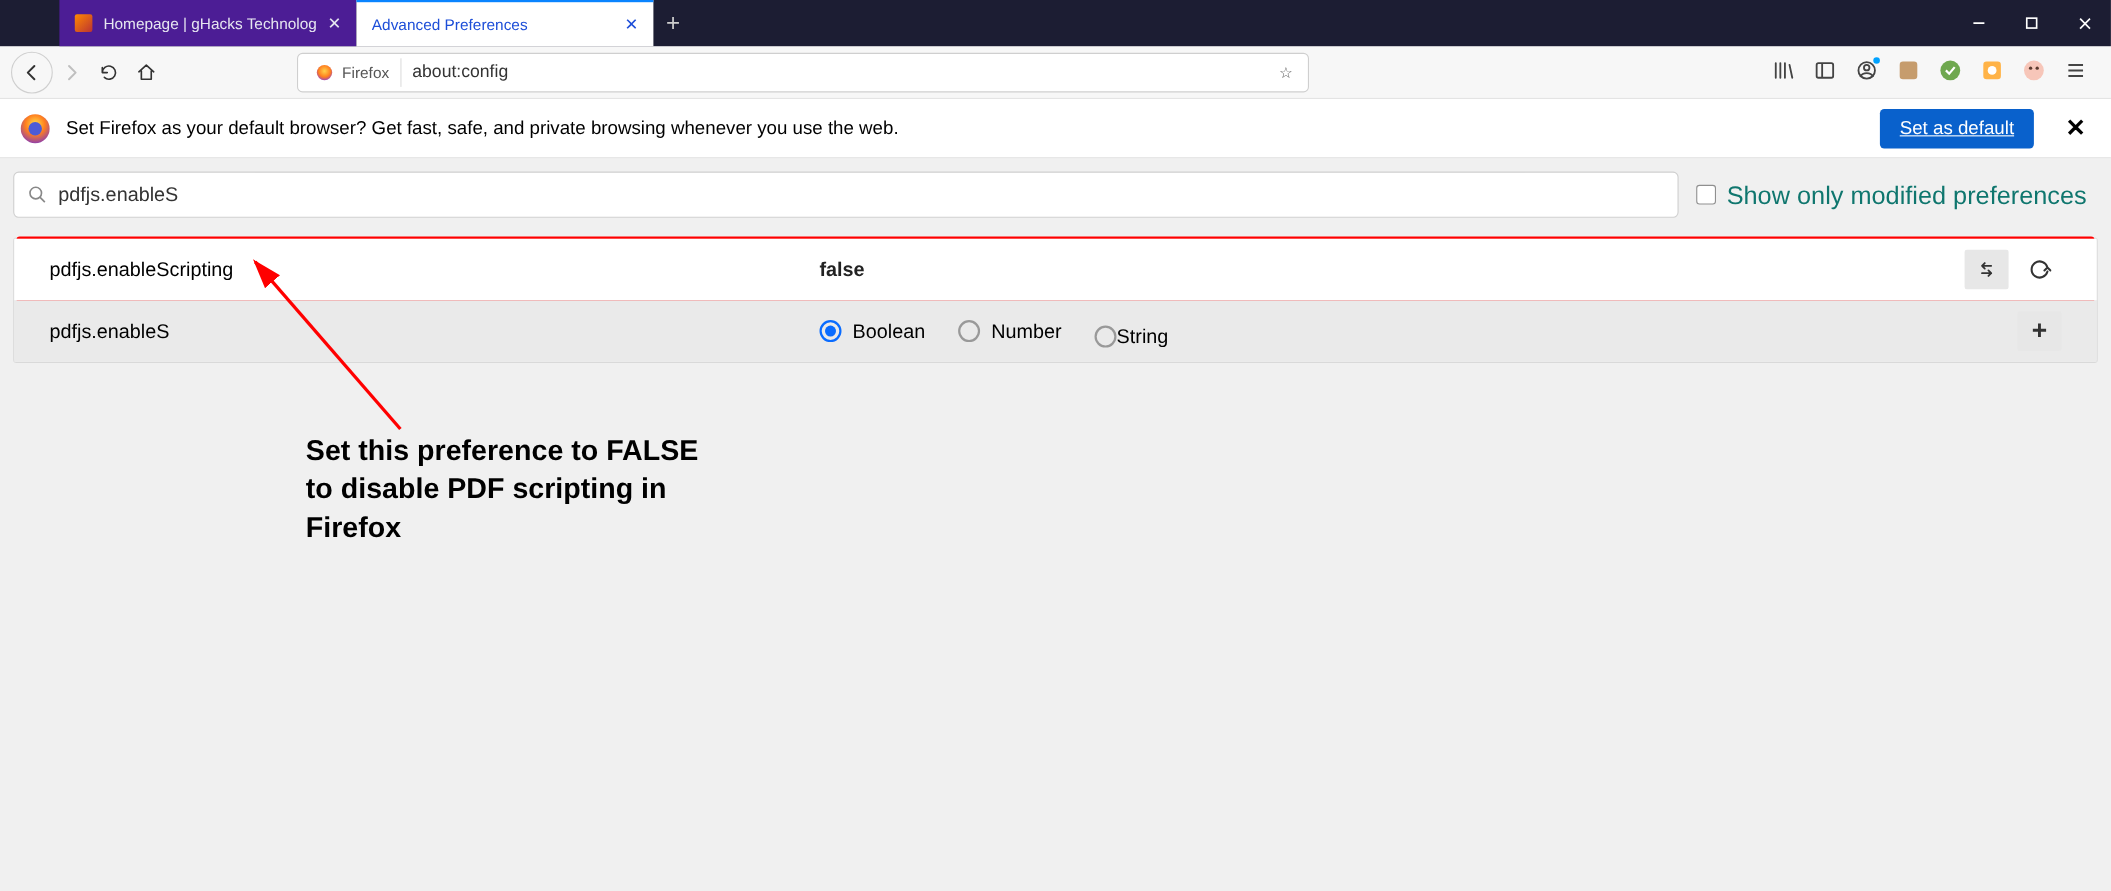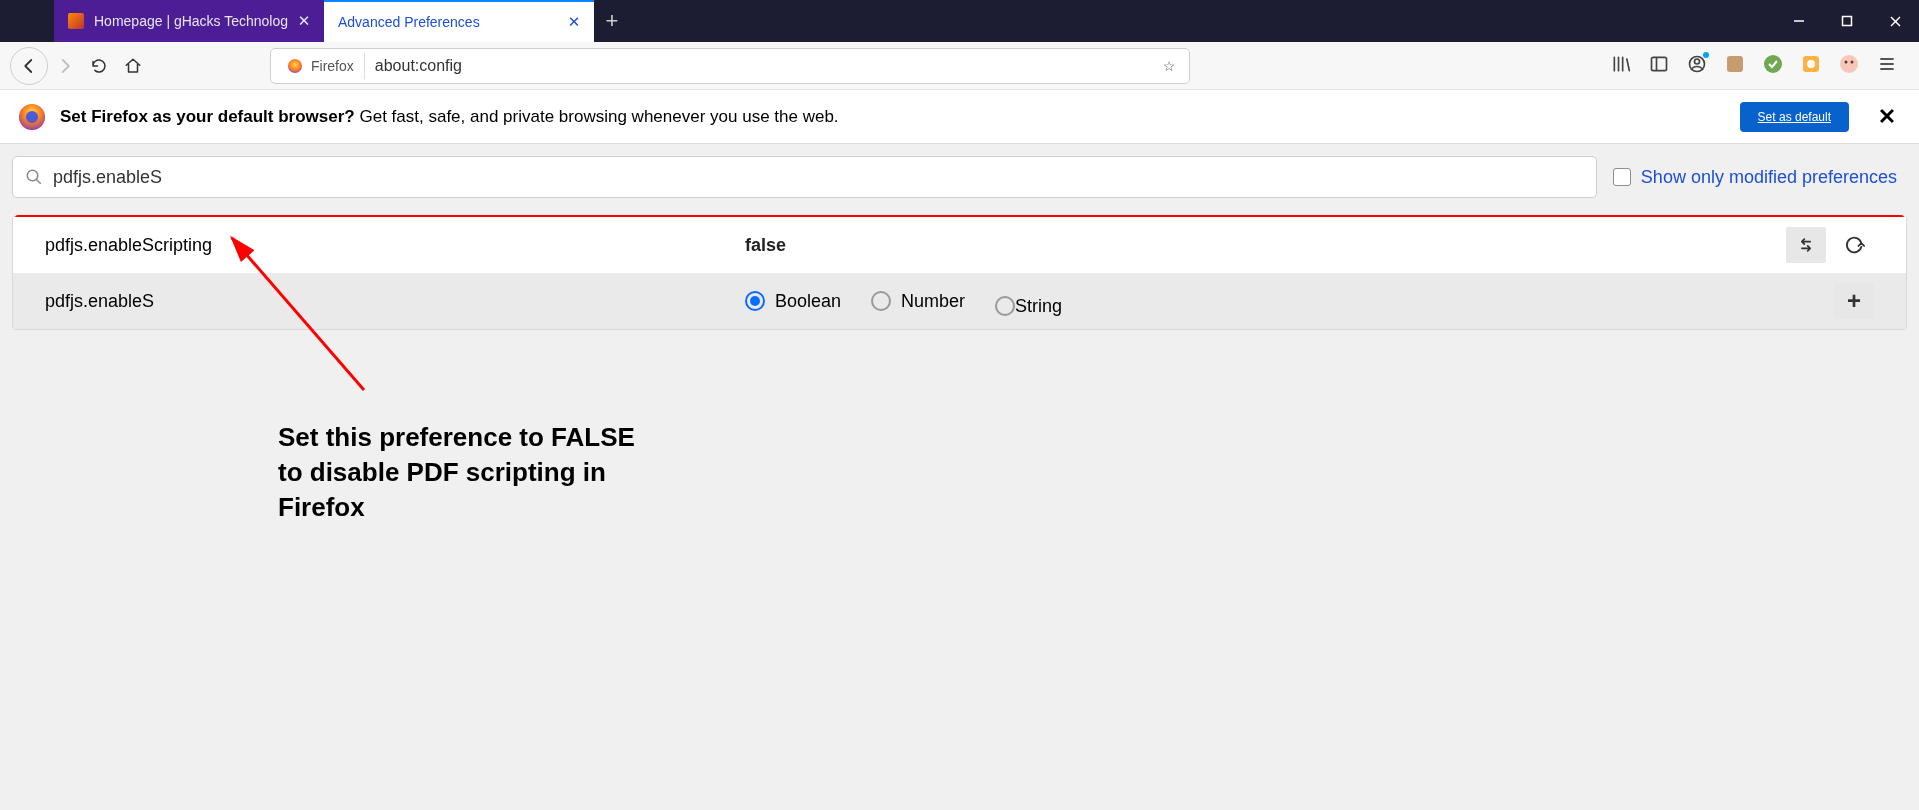--- a/index.html
+++ b/index.html
@@ -27,33 +27,33 @@
 .urlbar .id { display: flex; align-items: center; gap: 8px; padding: 0 10px; border-right: 1px solid #ddd; height: 26px; color: #555; }
 .urlbar .addr { flex: 1; padding-left: 10px; font-size: 16px; color: #333; }
 .urlbar .star { width: 28px; text-align: center; color: #555; }
 .ricons { margin-left: auto; display: flex; align-items: center; gap: 18px; padding-right: 12px; }
 .ricons > span { color: #555; position: relative; }
 .ricons .dot::after { content:""; position:absolute; top:-2px; right:-2px; width:6px; height:6px; background:#00a2ff; border-radius:50%; }
 
 
 .infobar { background: #fff; border-bottom: 1px solid #ddd; height: 54px; display: flex; align-items: center; padding: 0 18px; font-size: 17px; }
 .infobar .fflogo { width: 28px; height: 28px; margin-right: 14px; }
-.infobar .msg b { font-weight: 700; }
+.infobar .msg b { font-weight: 400; }
 .infobar .spacer { flex: 1; }
-.infobar .btn-default { background: #0961cc; color: #fff; padding: 8px 18px; border-radius: 4px; font-size: 12px; text-decoration: underline; }
+.infobar .btn-default { background: #0961cc; color: #fff; padding: 8px 18px; border-radius: 4px; font-size: 17px; text-decoration: underline; }
 .infobar .close { margin-left: 24px; font-size: 22px; font-weight: 700; width: 28px; text-align: center; }
 
 
 .content { background: #f0f0f0; padding: 12px; position: relative; }
 .searchrow { display: flex; gap: 16px; align-items: center; }
 .searchbox { flex: 1; height: 42px; border: 1px solid #cfcfcf; border-radius: 5px; background: #fff; display: flex; align-items: center; padding: 0 12px; }
 .searchbox .txt { flex: 1; font-size: 18px; color: #333; padding-left: 10px; }
 .modpref { display: flex; align-items: center; gap: 10px; padding-right: 10px; }
 .modpref .cbx { width: 18px; height: 18px; border: 1px solid #8f8f8f; border-radius: 3px; background: #fff; }
-.modpref label { font-size: 18px; color: #1d4ed8; }
+.modpref label { font-size: 23px; color: #0f766e; }
 
 .results { margin-top: 18px; border: 1px solid #d9d9d9; border-radius: 3px; overflow: visible; position: relative; }
 
 .resrow { display: flex; align-items: center; height: 56px; padding: 0 32px; background: #fff; font-size: 18px; position: relative; }
 .resrow.alt { background: #eaeaea; }
 .resrow .name { width: 700px; font-weight: 400; color: #000000; }
 .resrow .val { flex: 1; font-weight: 700; color: #222; }
 .resrow .types { flex: 1; display: flex; gap: 30px; align-items: center; }
 .resrow .types .radio { width: 20px; height: 20px; border: 2px solid #999; border-radius: 50%; display: inline-block; position: relative; }
 .resrow .types .radio.sel { border-color: #0a6cff; }
@@ -266,19 +266,19 @@
 
   <svg class="arrow" style="left:224px; top:86px;" width="170" height="170">
     <defs>
         <marker id="ah" markerWidth="10" markerHeight="10" refX="8" refY="3" orient="auto">
           <path d="M0,0 L9,3 L0,6 Z" fill="#f00"></path>
         </marker>
       </defs>
     <line x1="140" y1="160" x2="8" y2="8" stroke="#f00" stroke-width="3" marker-end="url(#ah)"></line>
   </svg>
 
-  <div class="annotation" style="left:278px; top:248px;margin-top:28px;">
+  <div class="annotation" style="left:278px; top:248px;">
     <div>Set this preference to FALSE</div>
     <div>to disable PDF scripting in</div>
     <div>Firefox</div>
   </div>
 
 </div>
 
 </body></html>

